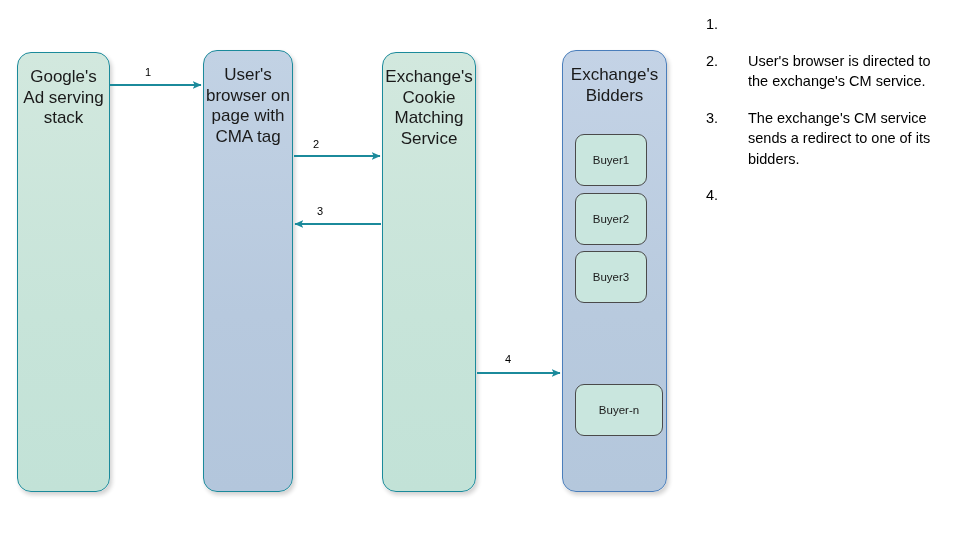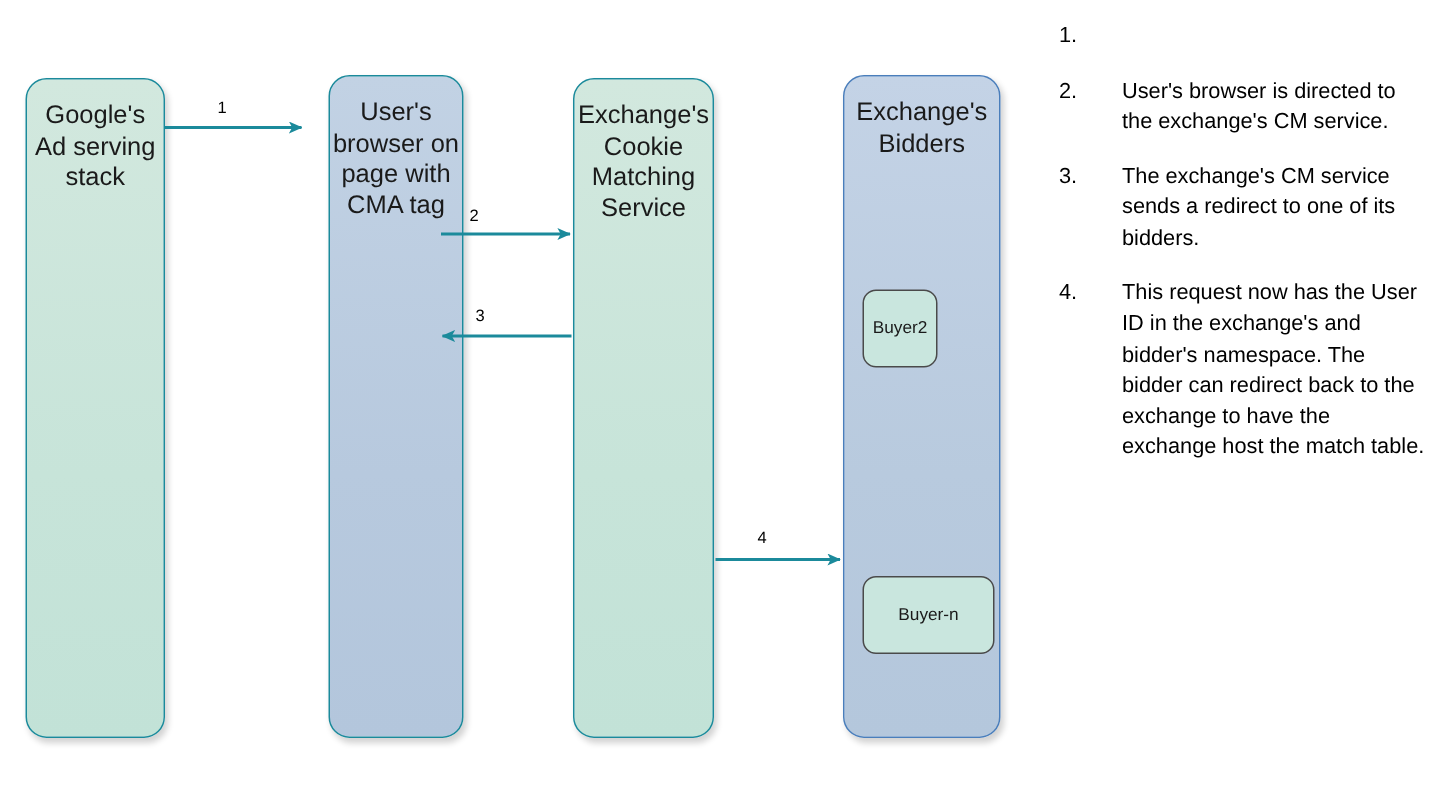--- a/index.html
+++ b/index.html
@@ -109,41 +109,47 @@
 <body>
 
 <div id="canvas">
 
   <div class="lane lane-green" style="left:17px; top:52px; width:93px; height:440px;">
     <span class="lane-title">Google's
 Ad serving
 stack</span>
   </div>
 
-  <div class="lane lane-blue" style="left:203px; top:50px; width:90px; height:442px;margin-left:16px;">
+  <div class="lane lane-blue" style="left:203px; top:50px; width:90px; height:442px;">
     <span class="lane-title">User's
 browser on
 page with
 CMA tag</span>
   </div>
 
   <div class="lane lane-green" style="left:382px; top:52px; width:94px; height:440px;">
     <span class="lane-title">Exchange's
 Cookie
 Matching
 Service</span>
   </div>
 
   <div class="lane lane-blue-outline" style="left:562px; top:50px; width:105px; height:442px;">
     <span class="lane-title">Exchange's
 Bidders</span>
   </div>
 
-  <div class="buyer" style="left:575px; top:193px; width:50px; height:52px;">
+  <div class="buyer" style="left:575px; top:134px; width:72px; height:52px;">
+    <span>Buyer1</span>
+  </div>
+  <div class="buyer" style="left:575px; top:193px; width:72px; height:52px;">
     <span>Buyer2</span>
+  </div>
+  <div class="buyer" style="left:575px; top:251px; width:72px; height:52px;">
+    <span>Buyer3</span>
   </div>
   <div class="buyer" style="left:575px; top:384px; width:88px; height:52px;">
     <span>Buyer-n</span>
   </div>
 
   <svg class="arrows" viewBox="0 0 960 540" xmlns="http://www.w3.org/2000/svg">
     <defs>
       <marker id="ah-right" markerWidth="9" markerHeight="8" refX="8.4" refY="4" orient="auto" markerUnits="userSpaceOnUse">
         <path d="M0,0 L9,4 L0,8 L2.2,4 Z" fill="#1b8a9b"></path>
       </marker>
@@ -177,18 +183,17 @@
       <div class="legend-text">User's browser is directed to the exchange's CM service.</div>
     </div>
 
     <div class="legend-item">
       <div class="legend-num">3.</div>
       <div class="legend-text">The exchange's CM service sends a redirect to one of its bidders.</div>
     </div>
 
     <div class="legend-item">
       <div class="legend-num">4.</div>
-      <div class="legend-text">This request now has the User ID in the exchange's and bidder's namespace. The bidder can redirect back to the exchange to have the exchange host the match table.</div>
     </div>
 
   </div>
 
 </div>
 
 </body></html>

